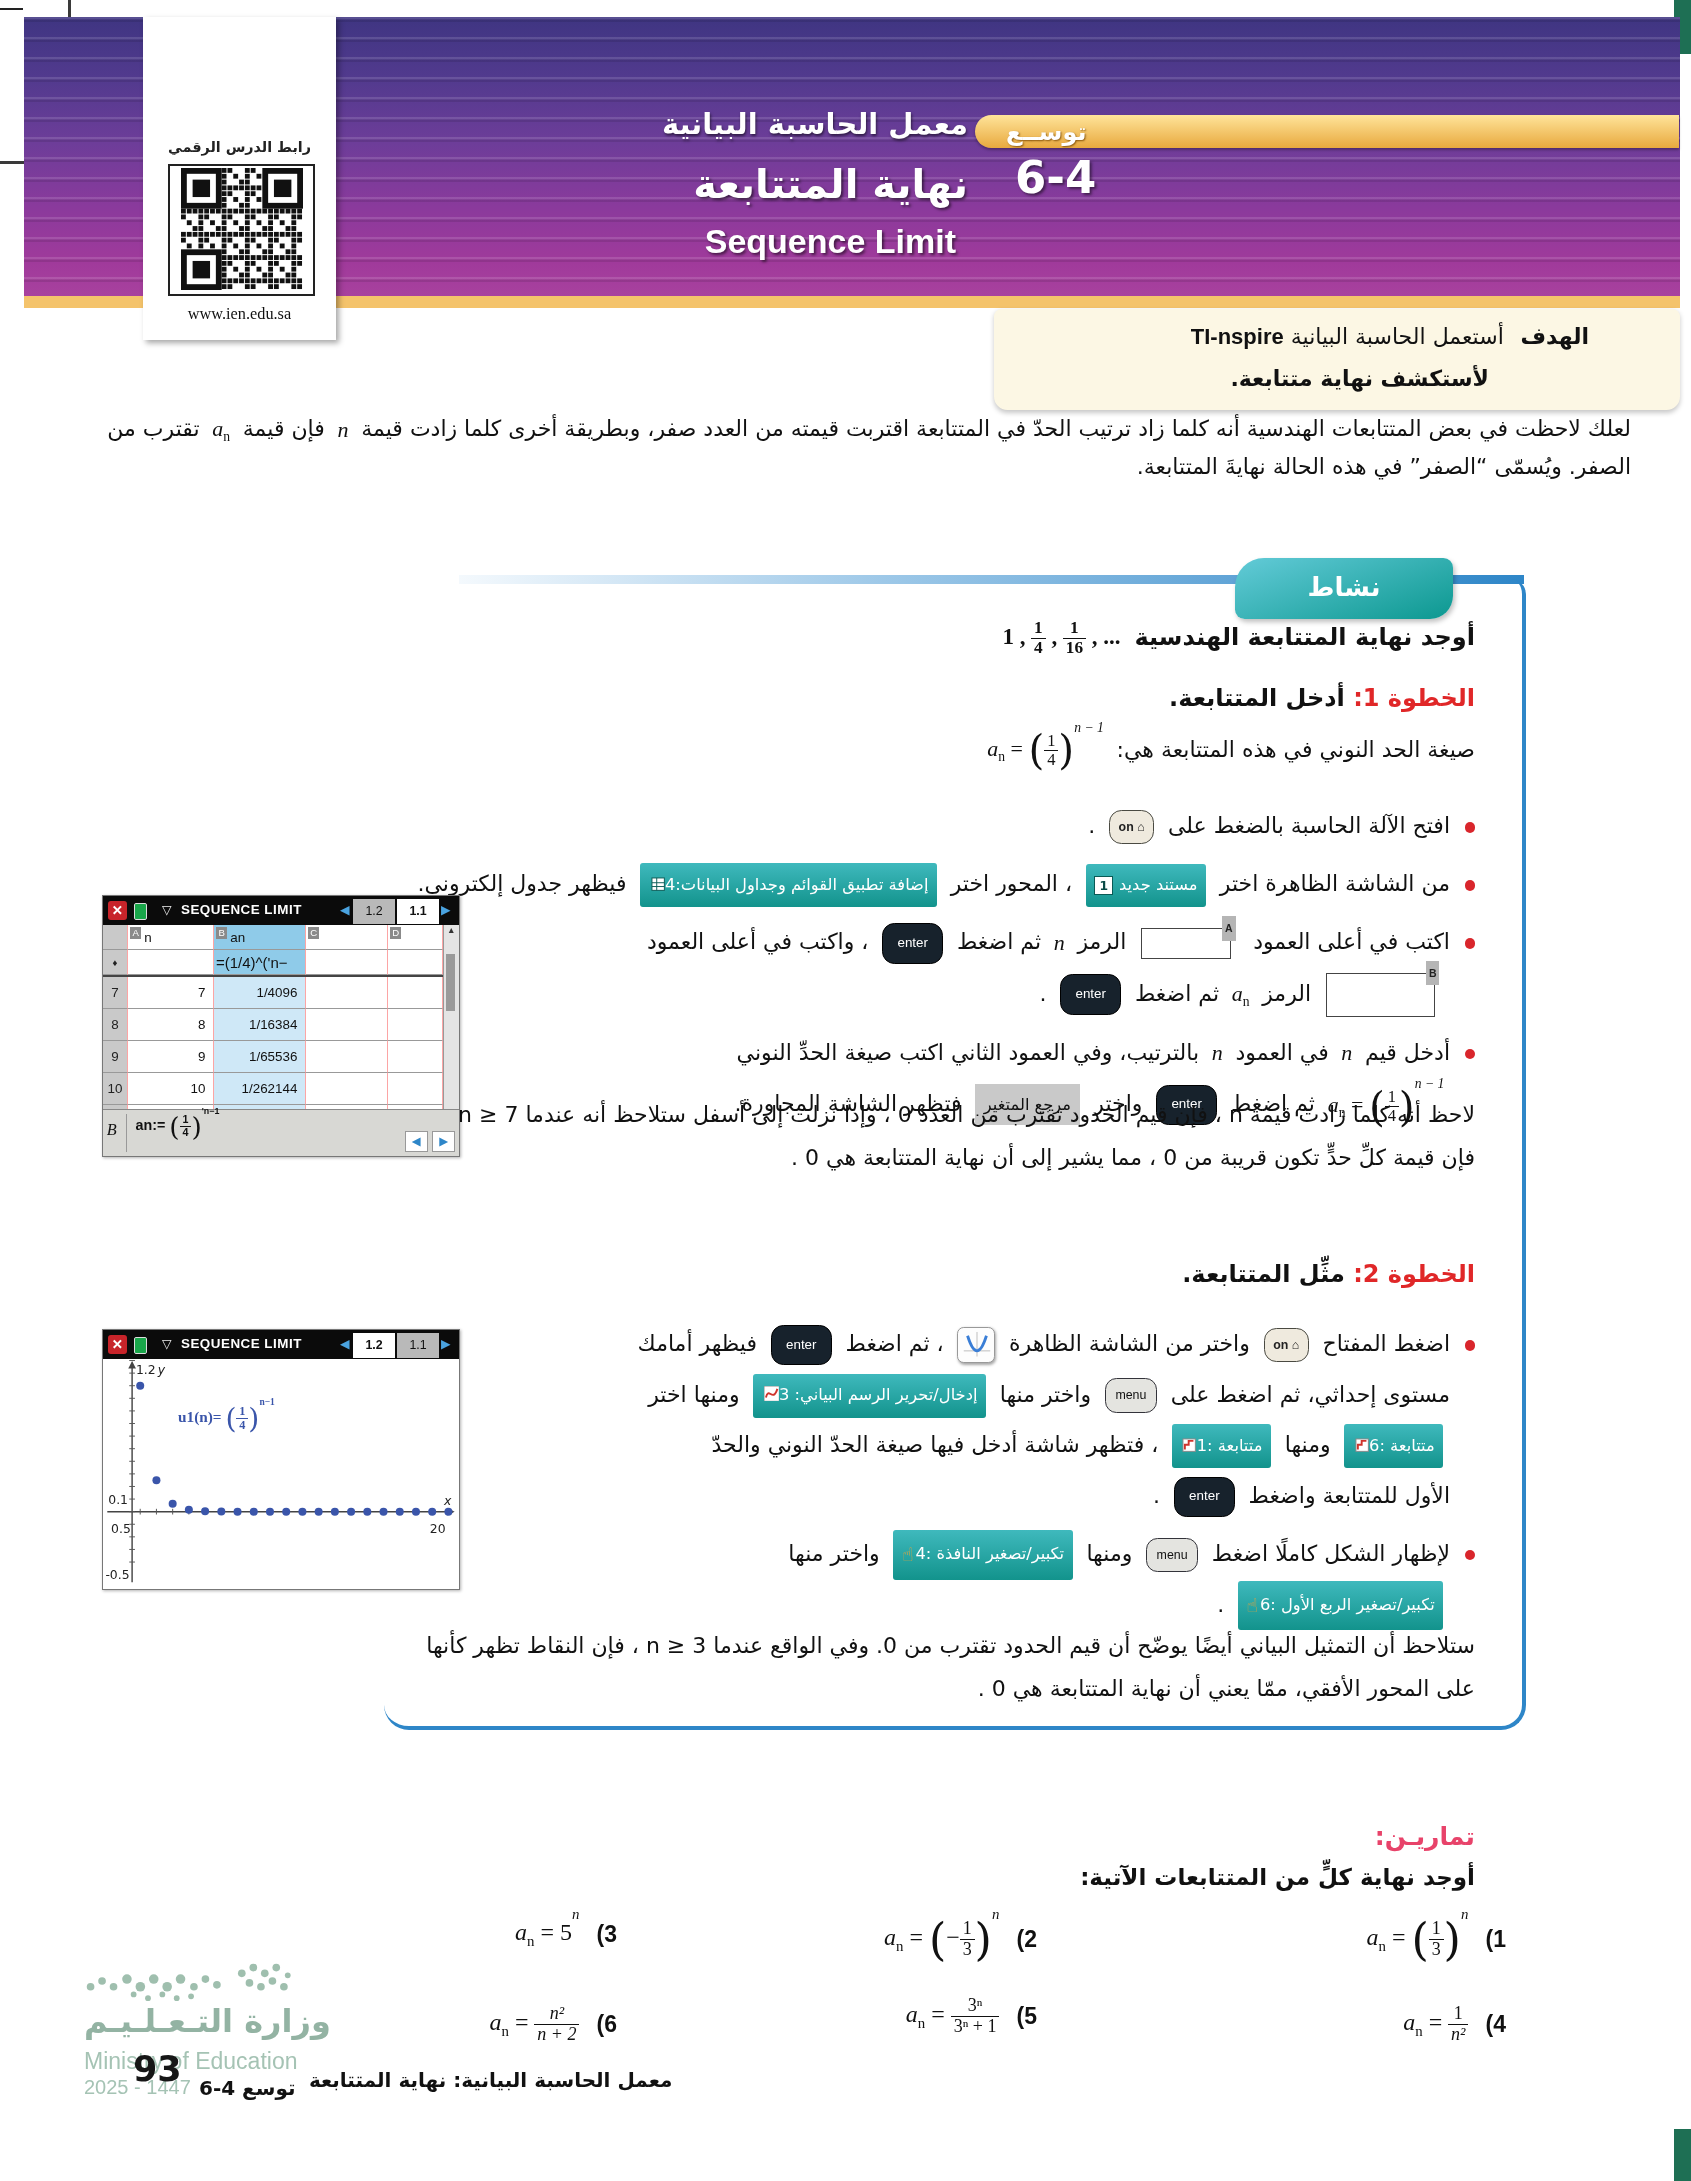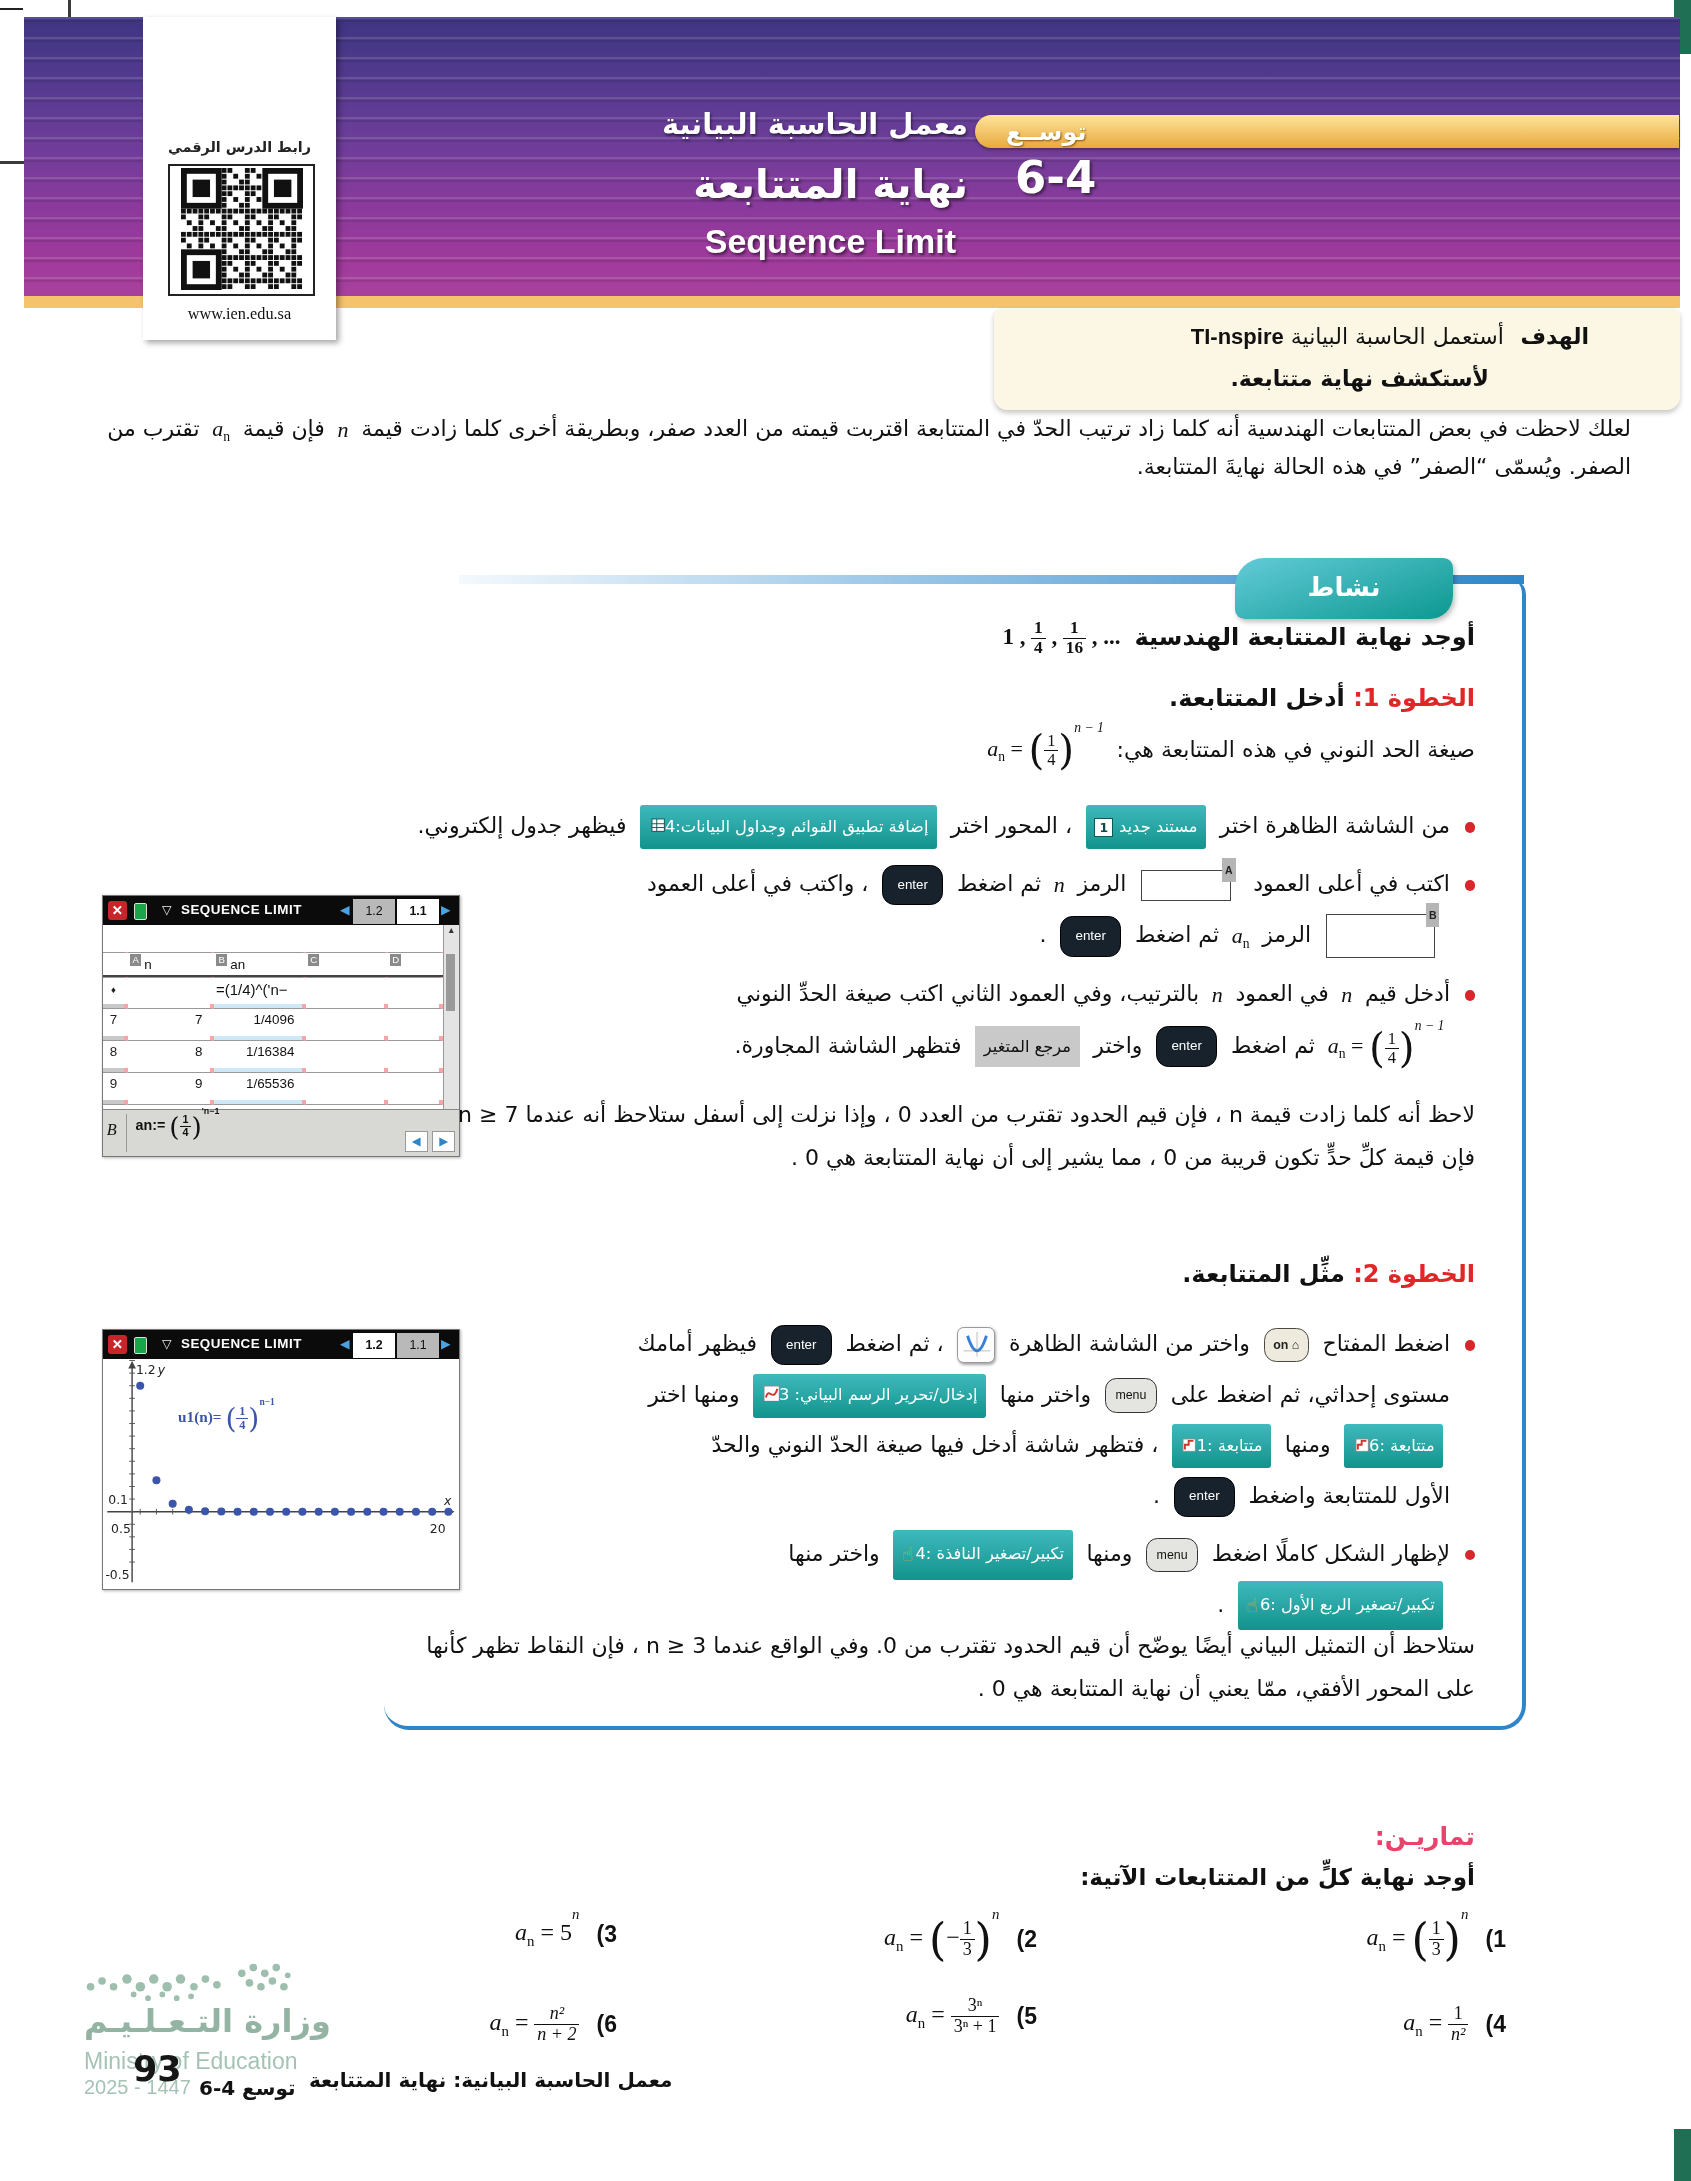--- a/index.html
+++ b/index.html
@@ -117,21 +117,21 @@
   .tbar .tt{position:absolute;left:78px;top:5.7px;font-size:13.4px;font-weight:bold;letter-spacing:0.5px;}
   .tbar .arrL{position:absolute;left:237px;top:5.7px;color:#4aa3e0;font-size:12.4px;}
   .tbar .arrR{position:absolute;left:338px;top:5.7px;color:#4aa3e0;font-size:12.4px;}
   .tab{position:absolute;top:2.9px;width:42px;height:25px;text-align:center;line-height:25px;font-size:12.4px;color:#111;}
   .tabGray{background:#b9b9b9;}
   .tabWhite{background:#fff;font-weight:bold;}
   .t1{left:250px;} .t2{left:294px;}
 
   .sheet{position:relative;font-family:"Liberation Sans",sans-serif;font-size:13.4px;}
   .hrow,.frow,.trow{display:flex;}
-  .hrow>div,.frow>div,.trow>div{box-sizing:border-box;border-right:4px solid #fca5a5;border-bottom:1px solid #999;margin-top:27px;}
+  .hrow>div,.frow>div,.trow>div{box-sizing:border-box;border-right:1px solid #fca5a5;border-bottom:1px solid #999;}
   .rh{width:25px;background:#c9c9c9;text-align:center;color:#222;}
   .ca{width:86px;} .cb{width:92px;} .cc{width:82px;} .cd{width:55px;}
   .hrow{height:25px;line-height:25px;}
   .hrow .cb{background:#8fcbe9;}
   .frow{height:25px;line-height:25px;border-bottom:2.9px double #444;}
   .frow .cb{background:#8fcbe9;font-size:15px;padding-left:1.9px;}
   .trow{height:32px;line-height:32px;}
   .trow .ca{text-align:right;padding-right:7.6px;}
   .trow .cb{background:#cfe8f7;text-align:right;padding-right:7.6px;}
   .collet{display:inline-block;background:#8a8a8a;color:#fff;font-size:9.6px;width:11.5px;height:12.4px;
@@ -441,20 +441,25 @@
     <span>=</span>
     <span class="bigp">(</span><span class="frac">
         <span>1</span>
         <span class="fd">4</span>
       </span><span class="bigp">)</span><span class="fsup">n − 1</span>
   </span>
 </div>
 
 <div class="abs rtl blist blist1">
   <div class="blt">
+    <span>افتح الآلة الحاسبة بالضغط على</span>
+    <span class="key kOn"><span>⌂</span> <span>on</span></span>
+    <span>.</span>
+  </div>
+  <div class="blt">
     <span>من الشاشة الظاهرة اختر</span>
     <span class="badge"><span class="numbox">1</span><span>مستند جديد</span></span>
     <span>، المحور اختر</span>
     <span class="badge"><span class="miniIcon"><svg width="14.3" height="14.3" viewBox="0 0 15 15">
             <rect x="1" y="1" width="13" height="13" fill="#fff" stroke="#0a5a55"></rect>
             <line x1="1" y1="6" x2="14" y2="6" stroke="#0a5a55"></line>
             <line x1="1" y1="10" x2="14" y2="10" stroke="#0a5a55"></line>
             <line x1="6" y1="1" x2="6" y2="14" stroke="#0a5a55"></line>
           </svg></span><span>4:إضافة تطبيق القوائم وجداول البيانات</span></span>
     <span>فيظهر جدول إلكتروني.</span>

